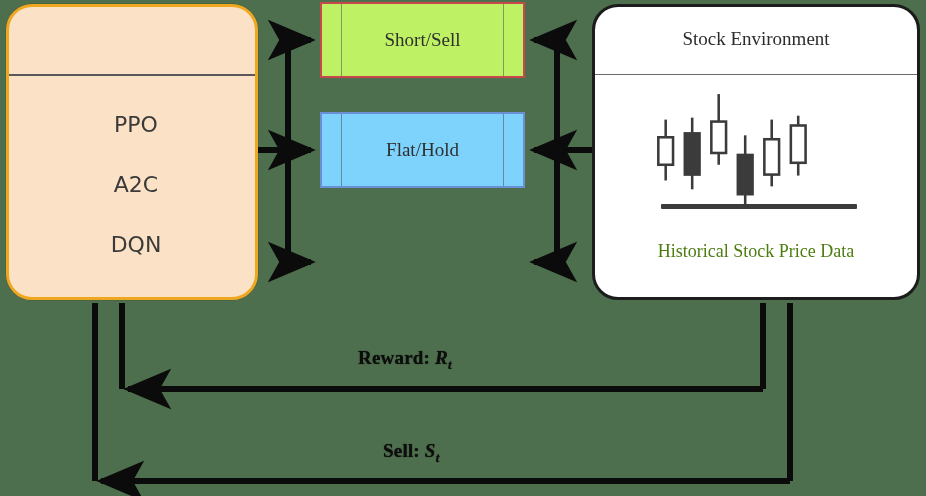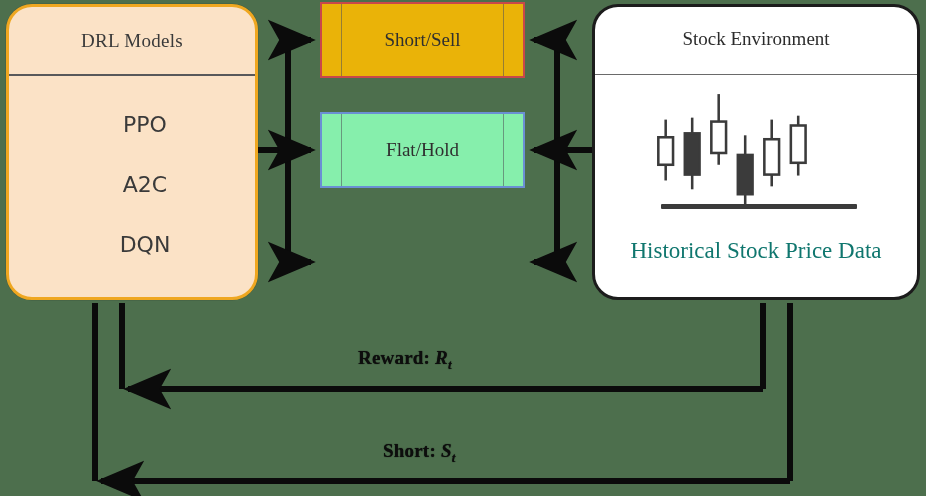--- a/index.html
+++ b/index.html
@@ -25,42 +25,42 @@
   .drl-title{
     position:absolute;left:0;top:0;width:100%;height:68px;
     display:flex;align-items:center;justify-content:center;
     font-size:19px;color:#3a3a3a;letter-spacing:.3px;
   }
   .drl-divider{
     position:absolute;left:0;top:67px;width:100%;height:0;
     border-top:2px solid #58585a;
   }
   .drl-list{
-    position:absolute;left:13px;top:69px;width:100%;height:224px;
+    position:absolute;left:4px;top:69px;width:100%;height:224px;
     display:flex;flex-direction:column;align-items:center;justify-content:space-around;
     padding:18px 0 26px 0;box-sizing:border-box;
   }
   .drl-item{font-size:22px;color:#3a3a3a;font-family:"DejaVu Sans", sans-serif;}
 
   
   .act{
     left:320px;width:205px;height:76px;
     border-width:2px;border-style:solid;
     display:flex;align-items:center;justify-content:center;
   }
   .act .lbl{font-size:19px;color:#2f2f2f;position:relative;z-index:2;}
   .act .vdiv{
     position:absolute;top:0;bottom:0;width:0;
     border-left:1.5px solid rgba(80,80,90,.55);
   }
   .act .vdiv.l{left:19px;}
   .act .vdiv.r{left:181px;}
 
-  .act-short{top:2px;  background:#eab308; border-color:#c9484a;}
-  .act-flat {top:112px;background:#86efac; border-color:#6b8fd4;}
+  .act-short{top:2px;  background:#bef264; border-color:#c9484a;}
+  .act-flat {top:112px;background:#7dd3fc; border-color:#6b8fd4;}
   .act-long {top:228px;background:#dbecd2; border-color:#8cc06a;}
 
   
   .env-box{
     left:592px;top:4px;width:328px;height:296px;
     background:#ffffff;
     border:3px solid #1c1c1c;
     border-radius:26px;
   }
   .env-title{
@@ -73,21 +73,21 @@
     border-top:1.5px solid #6a6a6a;
   }
   .env-chart{position:absolute;left:0;top:70px;width:100%;height:150px;}
   .env-rule{
     position:absolute;left:66px;top:197px;width:196px;height:5px;
     background:#3b3b3b;border-radius:1px;
   }
   .env-caption{
     position:absolute;left:0;top:212px;width:100%;height:64px;
     display:flex;align-items:center;justify-content:center;
-    font-size:23px;color:#0f766e;
+    font-size:18px;color:#4d7c0f;
   }
 
   
   #wires{position:absolute;left:0;top:0;width:926px;height:496px;pointer-events:none;}
 
   
   .flabel{
     position:absolute;color:#0d0d0d;font-weight:bold;
     font-size:19px;white-space:nowrap;letter-spacing:.2px;
     text-shadow:0 0 1px rgba(0,0,0,.85);
@@ -130,21 +130,20 @@
       <path d="M763,389 L128,389" marker-end="url(#arrL)"></path>
       <path d="M122,389 L122,303"></path>
 
       <path d="M790,303 L790,481"></path>
       <path d="M790,481 L101,481" marker-end="url(#arrL)"></path>
       <path d="M95,481 L95,303"></path>
     </g>
   </svg>
 
   <div class="node drl-box">
-    <div class="drl-title">DRL Models</div>
     <div class="drl-divider"></div>
     <div class="drl-list">
       <div class="drl-item">PPO</div>
       <div class="drl-item">A2C</div>
       <div class="drl-item">DQN</div>
     </div>
   </div>
 
   <div class="node act act-short">
     <span class="vdiv l"></span>
@@ -180,16 +179,16 @@
 
     <div class="env-rule"></div>
     <div class="env-caption">Historical Stock Price Data</div>
   </div>
 
   <div class="flabel reward-label">
     <span>Reward: </span><span class="sym">R</span><span class="sub">t</span>
   </div>
 
   <div class="flabel state-label">
-    <span>Short: </span><span class="sym">S</span><span class="sub">t</span>
+    <span>Sell: </span><span class="sym">S</span><span class="sub">t</span>
   </div>
 
 </div>
 
 </body></html>

